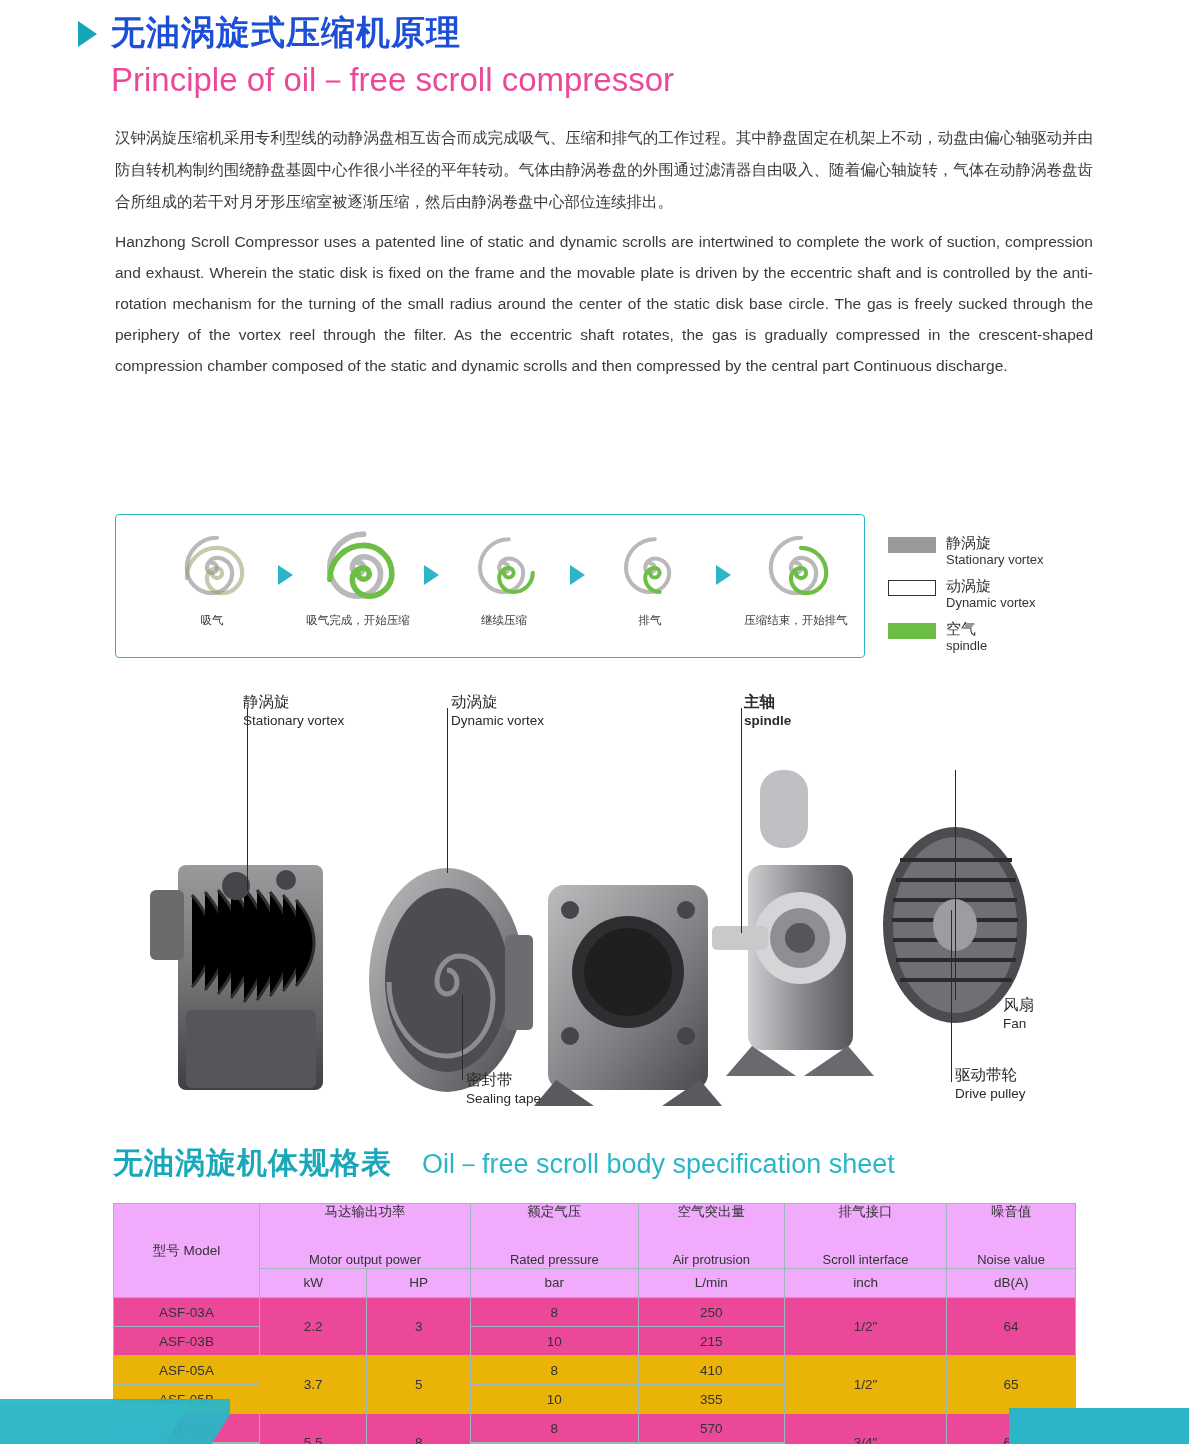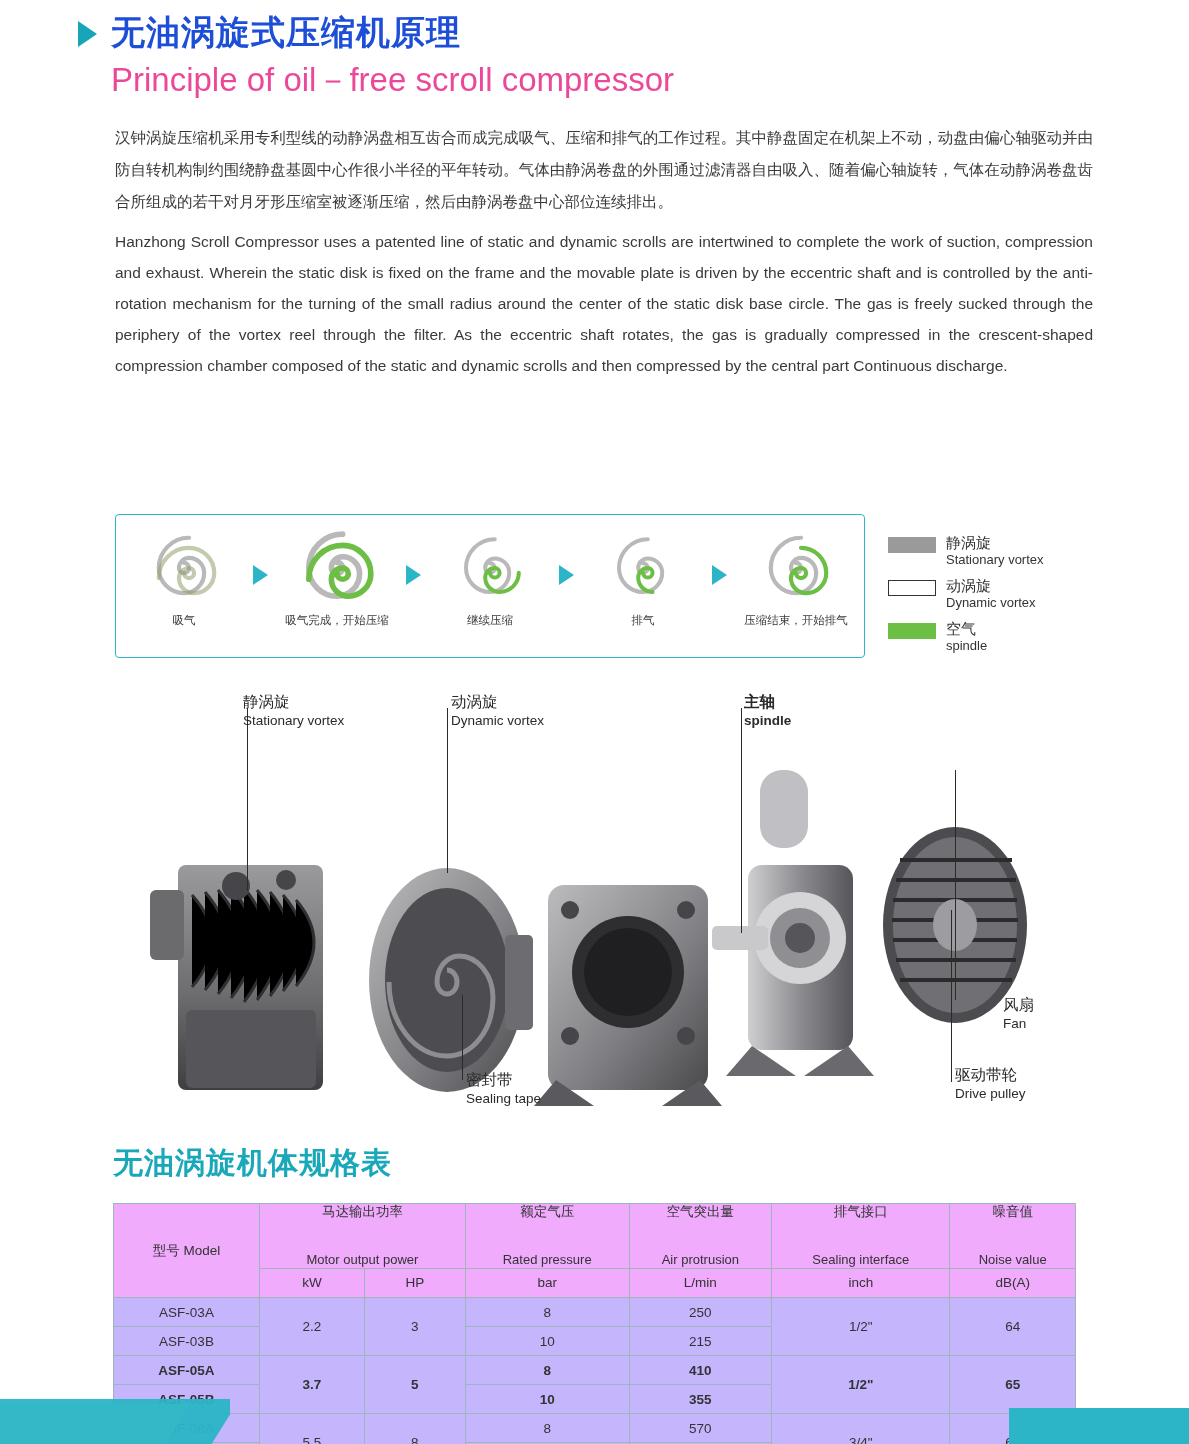--- a/index.html
+++ b/index.html
@@ -81,20 +81,21 @@
   
   .diagram-box {
     position: absolute;
     left: 115px;
     top: 514px;
     width: 750px;
     height: 144px;
     border: 1.5px solid #2bb5c6;
     border-radius: 4px;
     box-sizing: border-box;
+    padding-left: 28px;
   }
   .stage-row {
     display: flex;
     align-items: flex-start;
     justify-content: space-between;
     padding: 10px 12px 0 12px;
     box-sizing: border-box;
     height: 100%;
   }
   .stage {
@@ -216,22 +217,22 @@
     padding: 0;
     height: 28px;
   }
   .spec-table thead th {
     background: #f0abfc;
     font-weight: normal;
     line-height: 16px;
   }
   .spec-table thead th .h-cn { display: block; font-size: 13.5px; }
   .spec-table thead th .h-en { display: block; font-size: 13px; margin-top: 32px; }
-  .spec-table tbody td { background: #c4b5fd; }
-  .spec-table tbody tr.alt td { background: #c4b5fd; font-weight: bold; }
+  .spec-table tbody td { background: #ec4899; }
+  .spec-table tbody tr.alt td { background: #eab308; }
   .model-cell { width: 145px; }
 
   
   .corner {
     position: absolute;
     left: 0;
     bottom: 0;
     width: 230px;
     height: 60px;
     overflow: hidden;
@@ -506,20 +507,21 @@
 
     <div class="callout-line" style="left:951px; top:230px; height:172px;"></div>
     <div class="callout" style="left:955px; top:385px;">
       <span class="cn">驱动带轮</span>
       <span class="en">Drive pulley</span>
     </div>
   </div>
 
   <div class="spec-head">
     <div class="spec-cn">无油涡旋机体规格表</div>
+    <div class="spec-en">Oil－free scroll body specification sheet</div>
   </div>
 
   <table class="spec-table">
     <thead>
       <tr>
         <th class="model-cell" rowspan="2">
           <span class="h-cn">型号 Model</span>
         </th>
         <th colspan="2">
           <span class="h-cn">马达输出功率</span>
@@ -528,21 +530,21 @@
         <th>
           <span class="h-cn">额定气压</span>
           <span class="h-en">Rated pressure</span>
         </th>
         <th>
           <span class="h-cn">空气突出量</span>
           <span class="h-en">Air protrusion</span>
         </th>
         <th>
           <span class="h-cn">排气接口</span>
-          <span class="h-en">Sealing interface</span>
+          <span class="h-en">Scroll interface</span>
         </th>
         <th>
           <span class="h-cn">噪音值</span>
           <span class="h-en">Noise value</span>
         </th>
       </tr>
       <tr>
         <th>kW</th>
         <th>HP</th>
         <th>bar</th>

